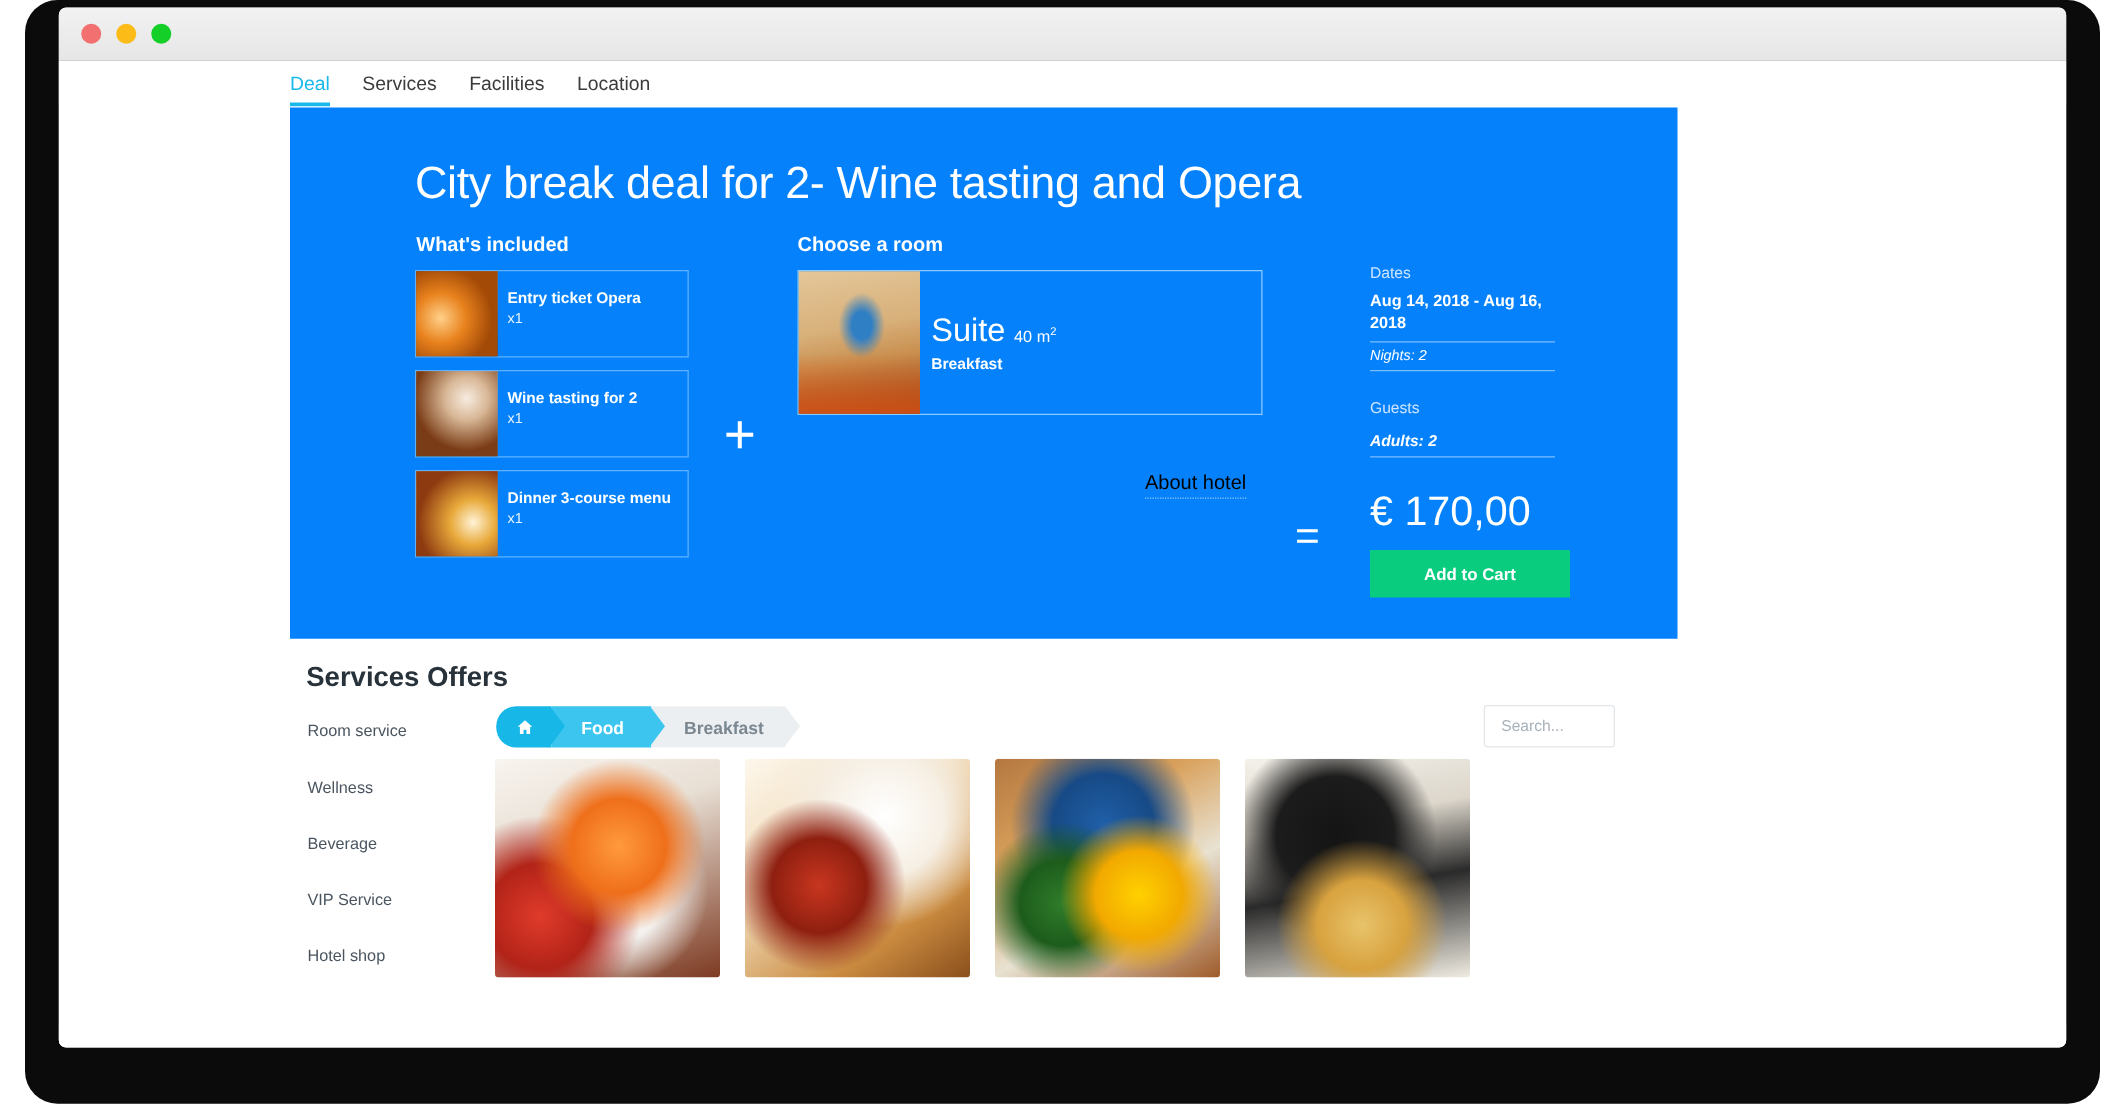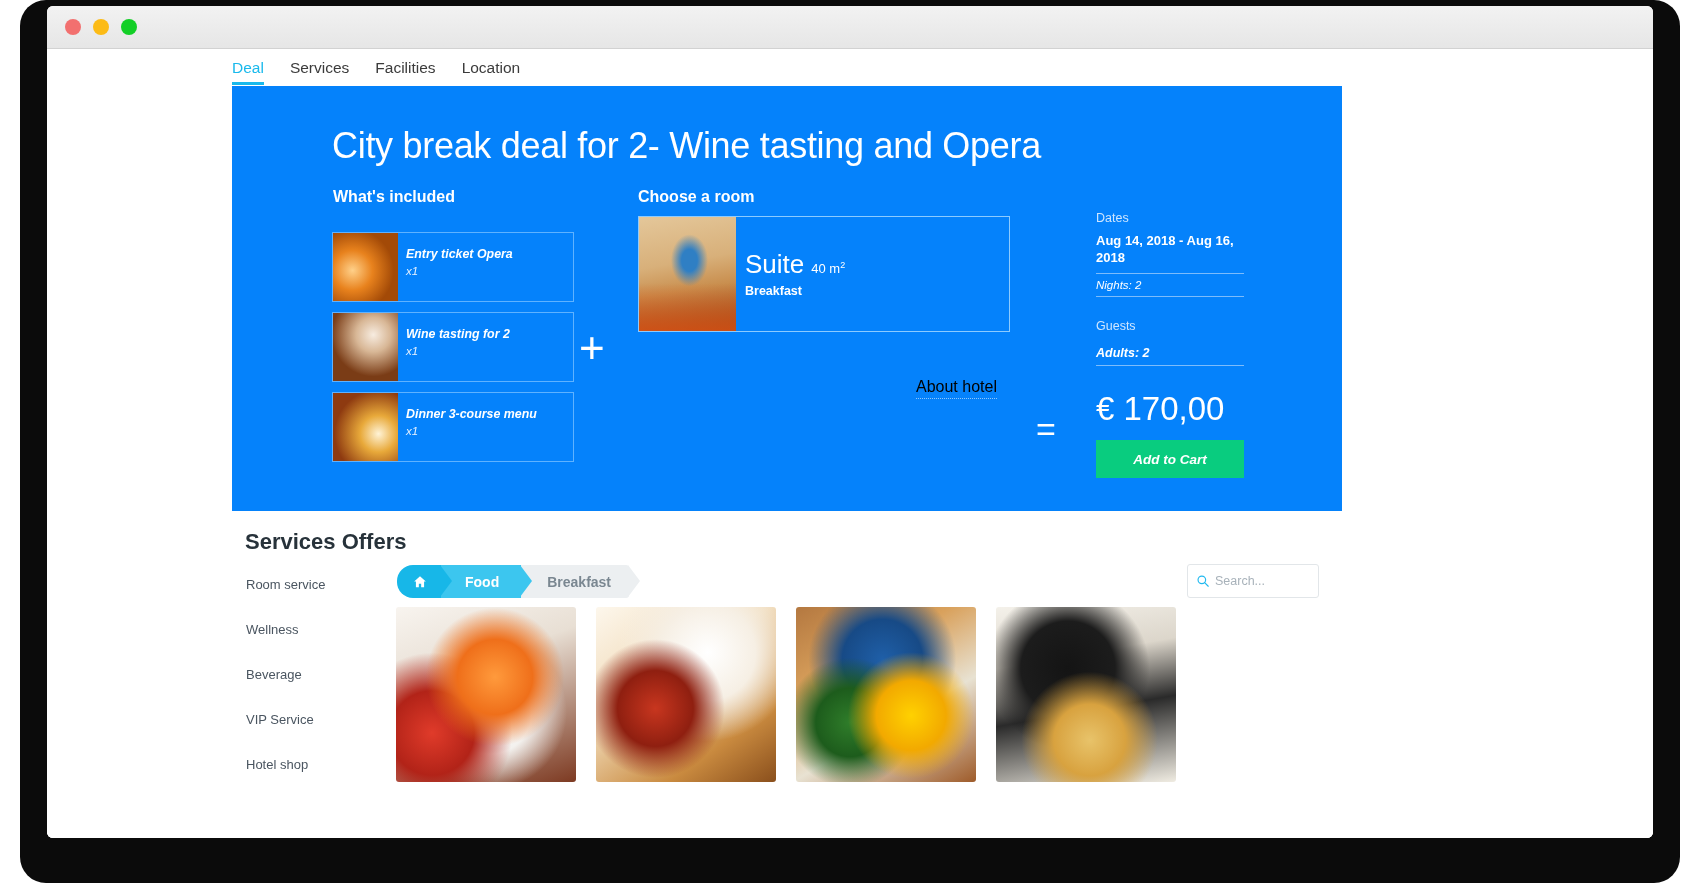--- a/index.html
+++ b/index.html
@@ -109,23 +109,22 @@
     font-weight: bold;
     color: #ffffff;
   }
   #included-head { position: absolute; left: 101px; top: 102px; }
   #room-head     { position: absolute; left: 406px; top: 102px; }
 
   
   #included-list {
     position: absolute;
     left: 100px;
-    top: 146px;
-    width: 242px;
-    font-style: italic;
+    top: 130px;
+    width: 219px;
   }
   .included-card {
     position: relative;
     height: 70px;
     margin-bottom: 10px;
     border: 1px solid #5fb2ff;
     display: flex;
     align-items: stretch;
   }
   .inc-thumb {
@@ -252,30 +251,29 @@
     top: 304px;
     font-size: 33px;
     color: #ffffff;
     font-weight: 400;
     white-space: nowrap;
   }
   #add-to-cart {
     position: absolute;
     left: 864px;
     top: 354px;
-    width: 148px;
+    width: 160px;
     height: 38px;
     background: #09cc7f;
     color: #ffffff;
     border: none;
     font-size: 13.5px;
     font-weight: bold;
     font-family: "Liberation Sans", sans-serif;
     cursor: pointer;
-    font-style: italic;
   }
 
   
   #services-title {
     position: absolute;
     left: 198px;
     top: 480px;
     font-size: 22px;
     font-weight: bold;
     color: #27323a;
@@ -360,21 +358,21 @@
     border-left: 12px solid #eceff1;
     z-index: 1;
   }
   .home-glyph { width: 14px; height: 14px; display: block; }
 
   
   #search-box {
     position: absolute;
     left: 1140px;
     top: 515px;
-    width: 132px;
+    width: 105px;
     height: 34px;
     border: 1px solid #e2e6e9;
     border-radius: 3px;
     background: #fff;
     display: flex;
     align-items: center;
     padding: 0 8px;
     gap: 5px;
   }
   #search-input {

